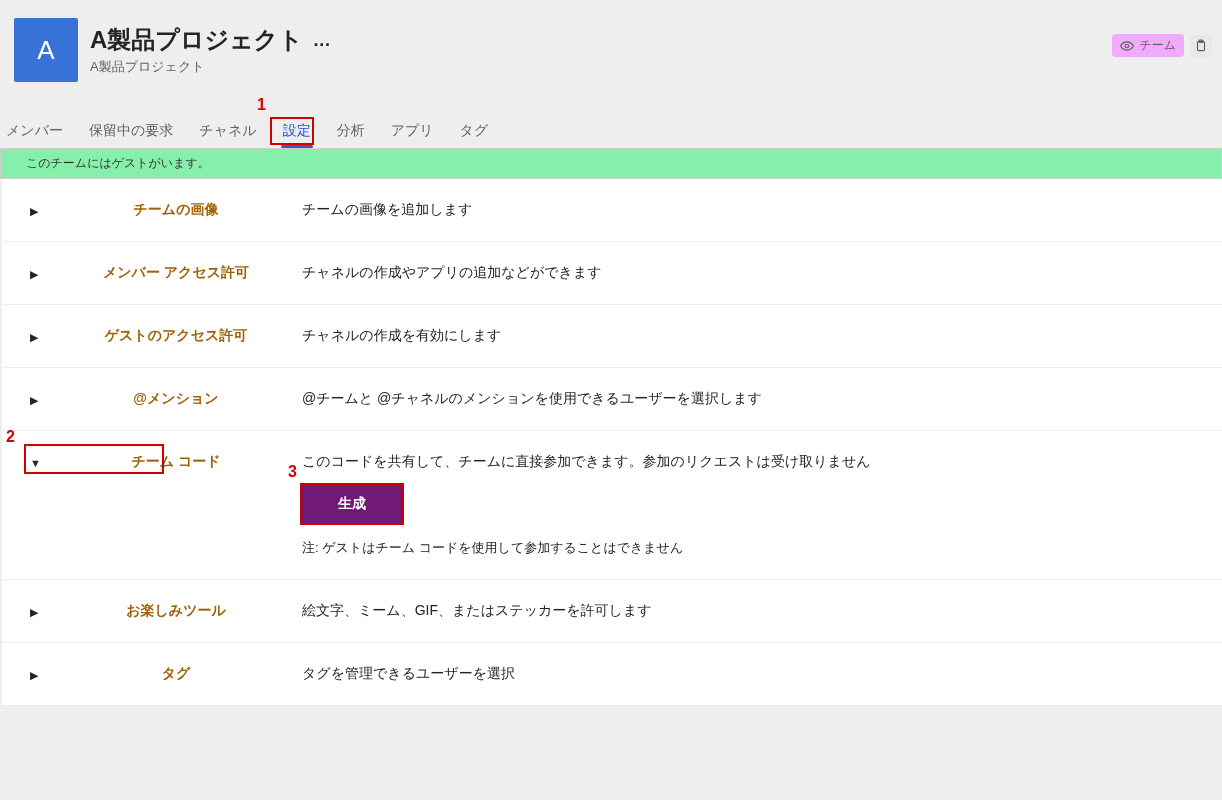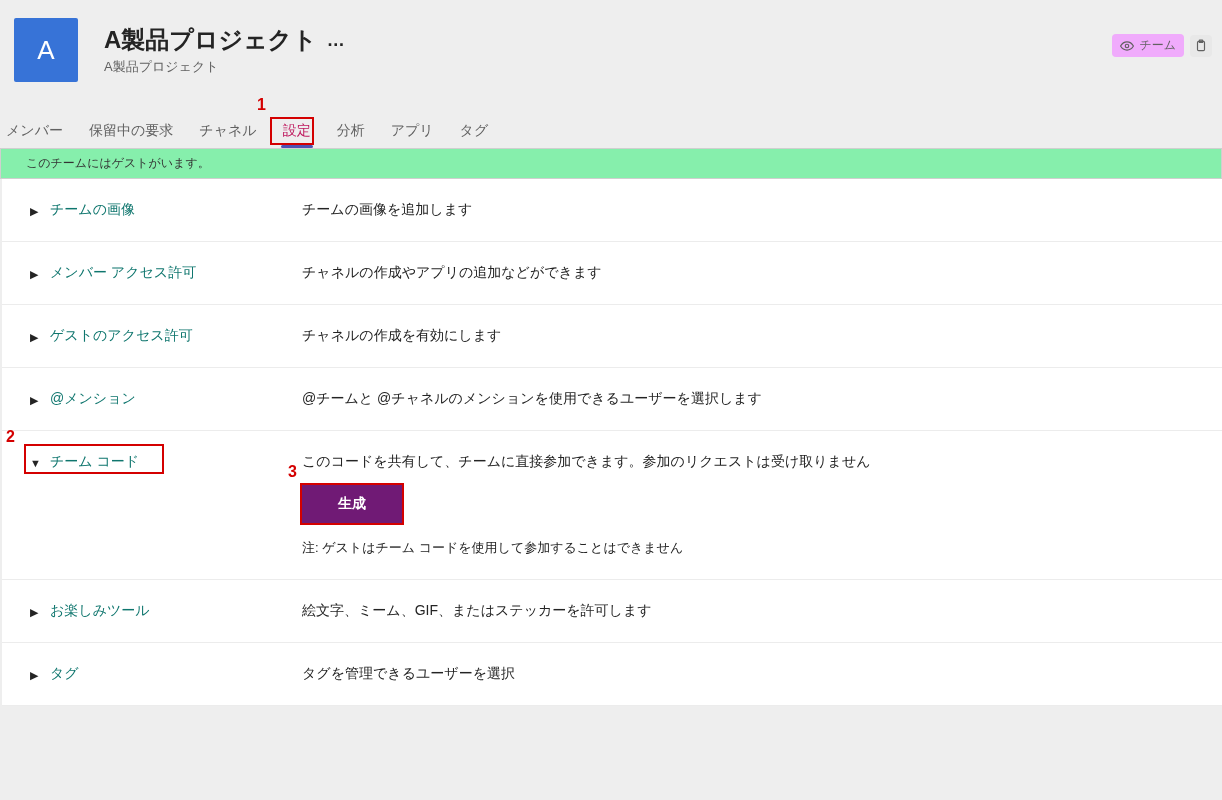--- a/index.html
+++ b/index.html
@@ -21,21 +21,21 @@
     width: 64px;
     height: 64px;
     background: #3773d7;
     color: #fff;
     font-size: 26px;
     display: flex;
     align-items: center;
     justify-content: center;
     border-radius: 2px;
   }
-  .team-title-wrap { margin-left: 26px; }
+  .team-title-wrap { margin-left: 12px; }
   .team-title {
     font-size: 24px;
     font-weight: 700;
     color: #242424;
     display: flex;
     align-items: center;
   }
   .team-title .more {
     margin-left: 10px;
     color: #242424;
@@ -84,21 +84,21 @@
     padding: 28px 4px 0 4px;
     font-size: 14px;
     color: #616161;
   }
   .tab {
     padding: 4px 2px 8px 2px;
     cursor: pointer;
     position: relative;
   }
   .tab.active {
-    color: #be185d;
+    color: #1d4ed8;
   }
   .tab.active::after {
     content: "";
     position: absolute;
     left: 0;
     right: 0;
     bottom: 0;
     height: 3px;
     background: #4f52b2;
     border-radius: 2px;
@@ -136,22 +136,23 @@
     width: 14px;
     font-size: 11px;
     color: #242424;
     margin-right: 6px;
     margin-top: 4px;
     cursor: pointer;
   }
   .section .label {
     width: 252px;
     font-size: 14px;
-    font-weight: 400;
-    color: #0f766e;
+    font-weight: 700;
+    color: #a16207;
+    text-align: center;
   }
   .section .desc {
     font-size: 14px;
     color: #242424;
     flex: 1;
   }
   .section.expanded .body {
     flex: 1;
   }
   .section .body .desc { margin-bottom: 14px; }

